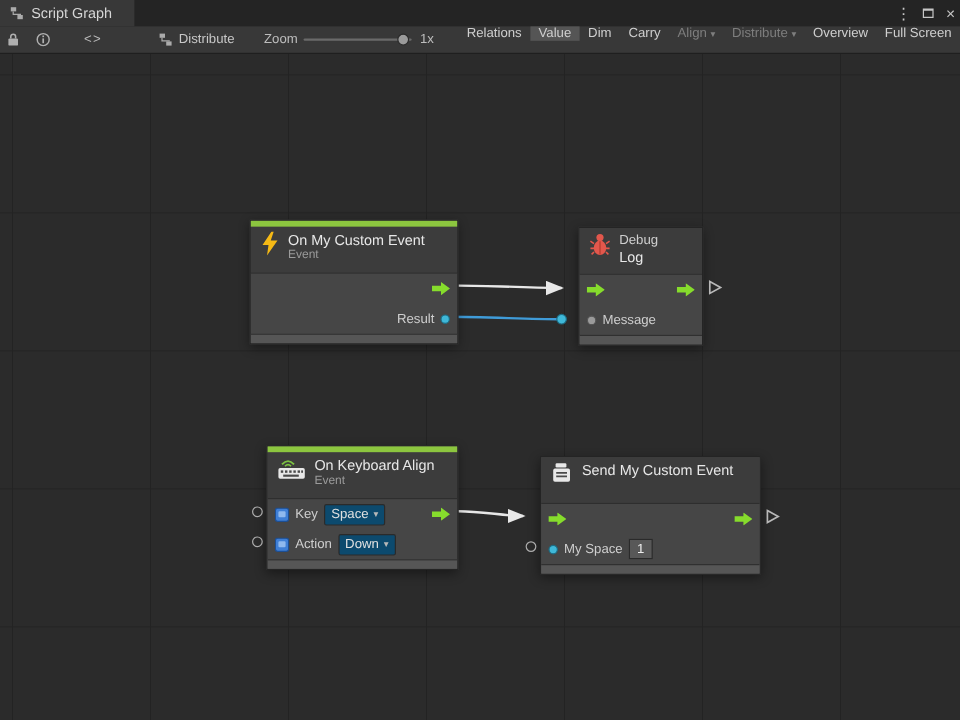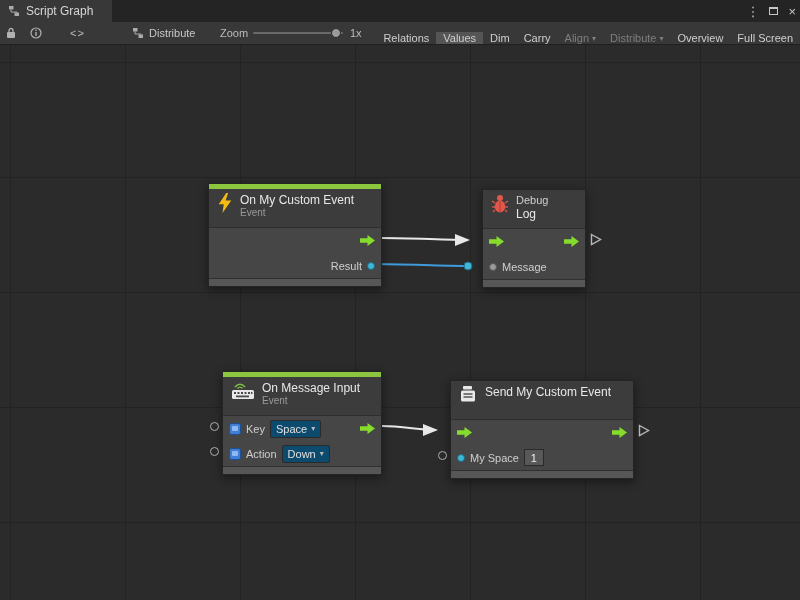--- a/index.html
+++ b/index.html
@@ -13,21 +13,21 @@
        display:flex;align-items:center;gap:6px;padding:0 8px;box-sizing:border-box;
        color:#D6D6D6;font-size:12px;}
   .winctl{position:absolute;right:4px;top:0;height:22px;display:flex;align-items:center;gap:10px;
           color:#C6C6C6;font-size:13px;}
   .maxbox{width:9px;height:8px;border:1px solid #C6C6C6;box-sizing:border-box;border-top-width:2px;}
 
   
   .toolbar{position:absolute;left:0;top:22px;width:800px;height:22px;background:#383838;
            border-bottom:1px solid #1F1F1F;box-sizing:content-box;color:#C8C8C8;font-size:11px;}
   .tbabs{position:absolute;top:0;height:22px;display:flex;align-items:center;}
-  .tb-right{position:absolute;right:0;top:0;height:22px;display:flex;align-items:flex-end;}
+  .tb-right{position:absolute;right:0;top:0;height:22px;display:flex;align-items:flex-start;}
   .tb-btn{display:flex;align-items:center;gap:3px;padding:0 7px;font-size:11px;color:#CFCFCF;cursor:default;}
   .tb-btn.sel{background:#555555;}
   .tb-btn.dis{color:#7E7E7E;}
   .ztrack{position:relative;width:90px;height:2px;background:#6A6A6A;border-radius:1px;}
   .zhandle{position:absolute;top:-4px;width:10px;height:10px;border-radius:50%;
            background:#9A9A9A;border:1px solid #2a2a2a;box-sizing:border-box;}
 
   
   .canvas{position:absolute;left:0;top:45px;width:800px;height:555px;background:#2B2B2B;
           background-image:linear-gradient(#232323 1px,transparent 1px),
@@ -124,21 +124,21 @@
     </div>
     <div class="tbabs" style="left:350px;color:#BDBDBD;">
         <span>1x</span>
       </div>
 
     <div class="tb-right">
       <div class="tb-btn">
         <span>Relations</span>
       </div>
       <div class="tb-btn sel">
-        <span>Values</span>
+        <span>Value</span>
       </div>
       <div class="tb-btn">
         <span>Dim</span>
       </div>
       <div class="tb-btn">
         <span>Carry</span>
       </div>
       <div class="tb-btn dis">
         <span>Align</span>
         <span style="font-size:8px;">▾</span>
@@ -248,21 +248,21 @@
             <rect x="3" y="11" width="2" height="2"></rect>
               <rect x="6.5" y="11" width="2" height="2"></rect>
             <rect x="10" y="11" width="2" height="2"></rect>
               <rect x="13.5" y="11" width="2" height="2"></rect>
             <rect x="17" y="11" width="2" height="2"></rect>
               <rect x="20" y="11" width="1.5" height="2"></rect>
             <rect x="5" y="14.5" width="13" height="1.8"></rect>
           </g>
         </svg>
         <div>
-          <div class="ntitle">On Message Input</div>
+          <div class="ntitle">On Keyboard Align</div>
           <div class="nsub">Event</div>
         </div>
       </div>
       <div class="nbody">
         <div class="nrow">
           <svg width="12" height="12" viewBox="0 0 12 12">
             <rect x="0.5" y="0.5" width="11" height="11" rx="2" fill="#3F7FD6" stroke="#1D4F94"></rect>
             <rect x="3" y="3" width="6" height="5" rx="1" fill="#8FB9EE"></rect>
           </svg>
           <span class="plabel">Key</span>

